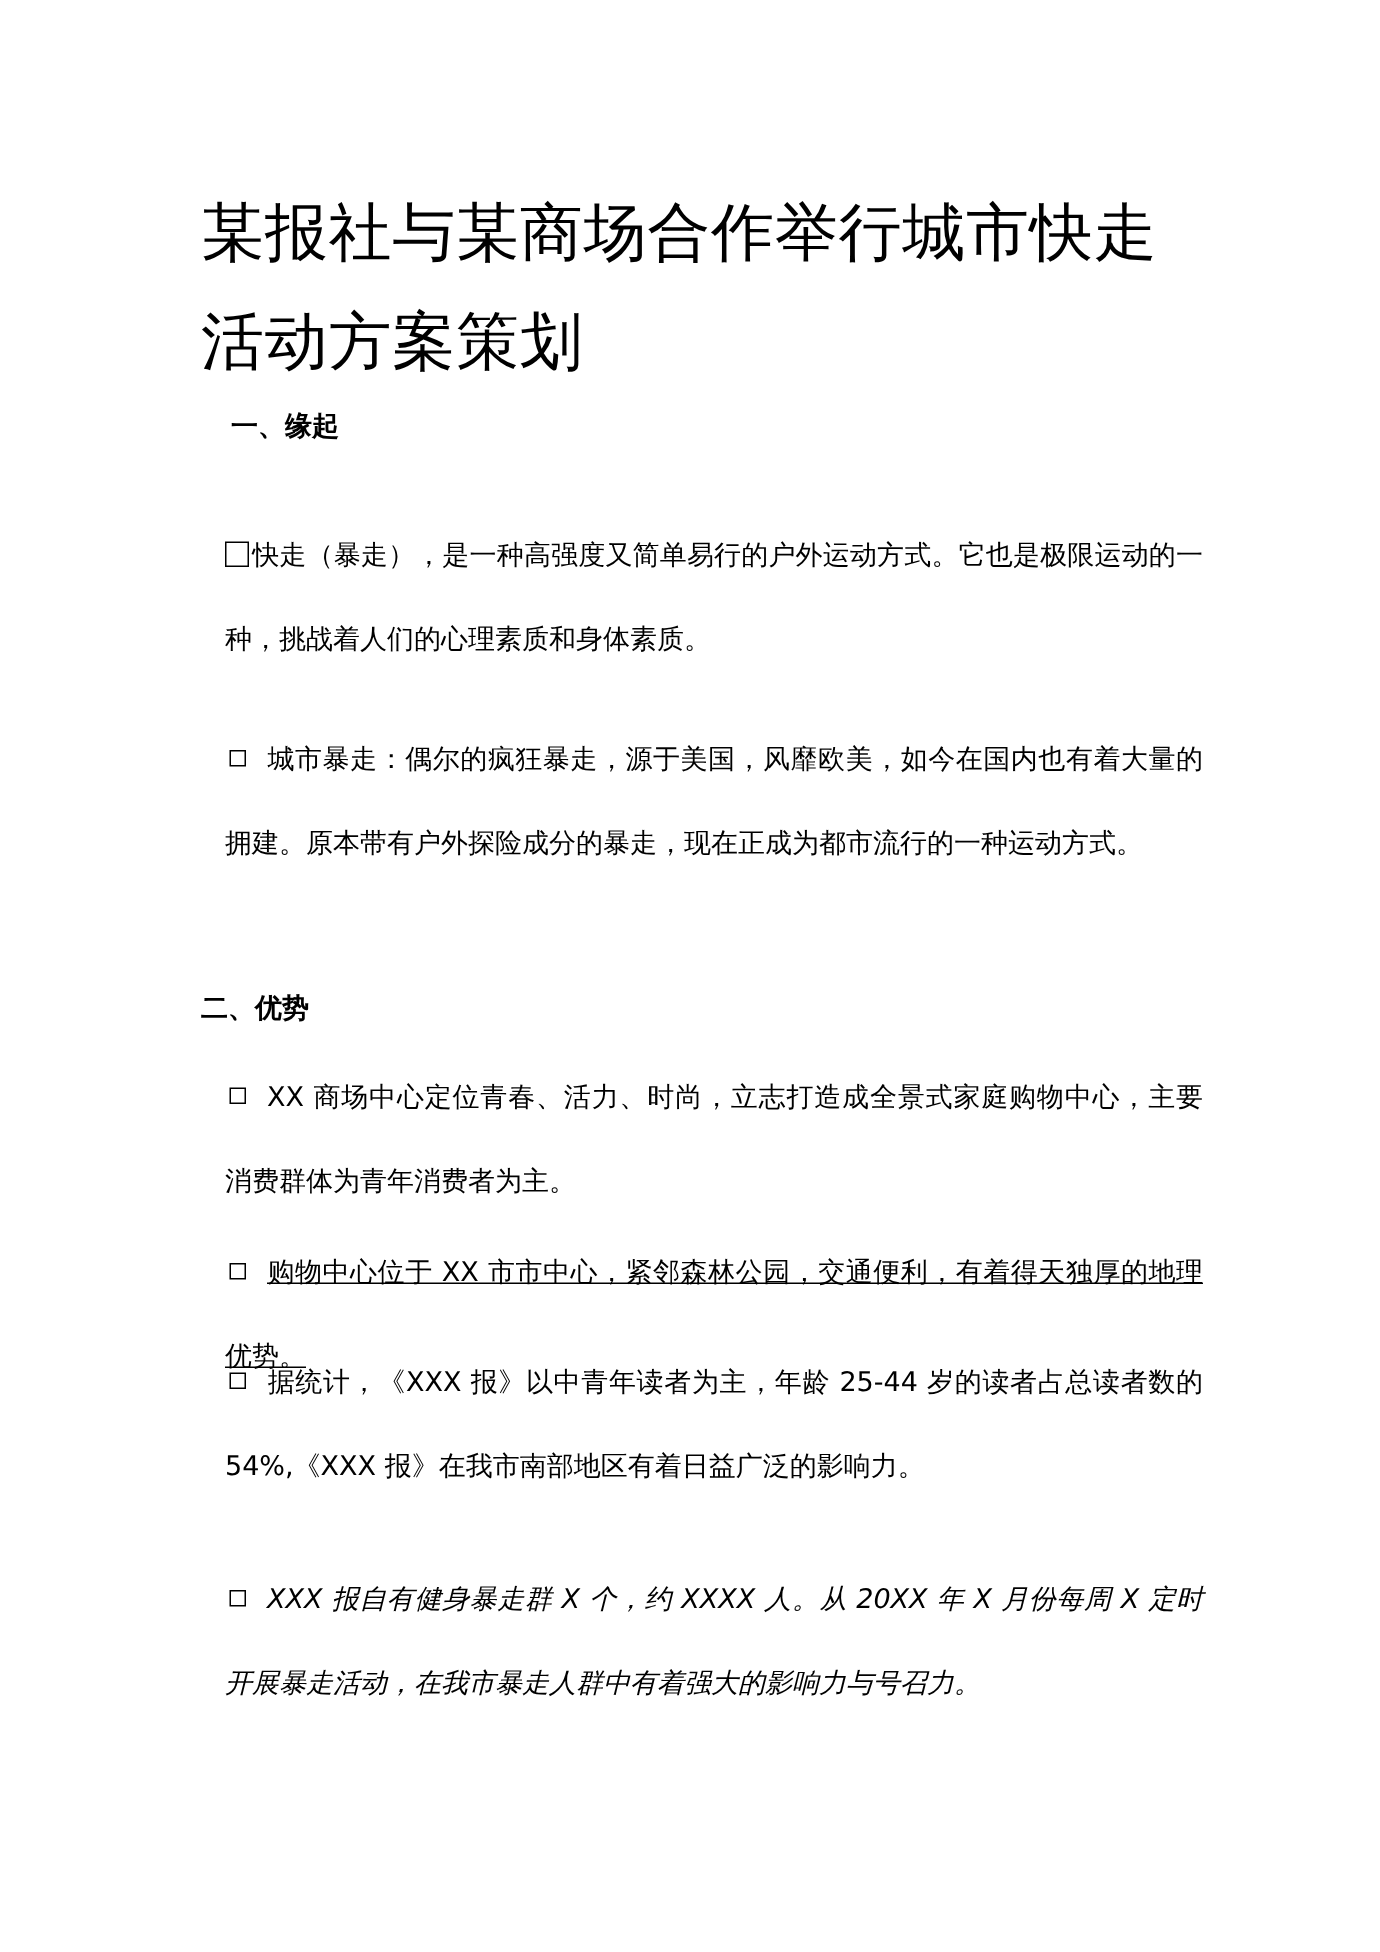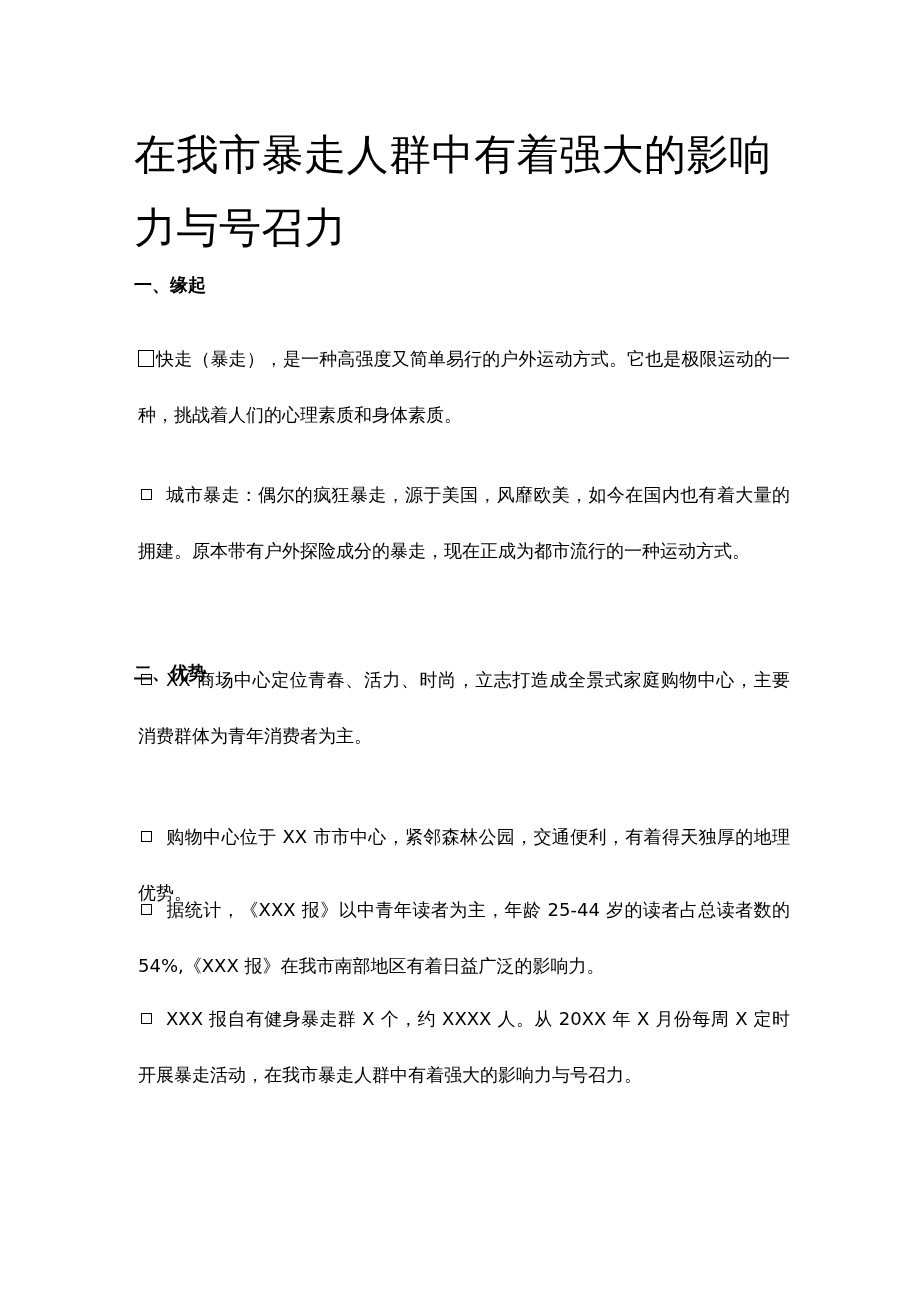--- a/index.html
+++ b/index.html
@@ -40,21 +40,21 @@
       font-weight: bold;
       line-height: 24px;
       margin: 0;
     }
     .para {
       position: absolute;
       left: 0;
       width: 652px;
       font-size: 18px;
       line-height: 56px;
-      margin: 4px;
+      margin: 16px;
       text-align: justify;
     }
     .bullet {
       display: inline-block;
       width: 9px;
       height: 9px;
       border: 1px solid #000;
       margin-right: 14px;
       margin-left: 3px;
       vertical-align: 1px;
@@ -64,30 +64,30 @@
       height: 15px;
       margin-left: 0;
       margin-right: 2px;
       vertical-align: -2px;
     }
   </style>
 </head>
 <body>
 
 <div class="page">
-  <h1 class="title">在我市暴走人群中有着强大的影响力与号召力</h1>
+  <h1 class="title">某报社与某商场合作举行城市快走活动方案策划</h1>
 
-  <h2 class="heading" style="top:273px;">一、缘起</h2>
+  <h2 class="heading" style="top:273px;margin-left:20px;">一、缘起</h2>
 
   <p class="para" style="top:327px;"><span class="bullet tight"></span><span>快走（暴走），是一种高强度又简单易行的户外运动方式。它也是极限运动的一种，挑战着人们的心理素质和身体素质。</span></p>
 
   <p class="para" style="top:463px;"><span class="bullet"></span><span>城市暴走：偶尔的疯狂暴走，源于美国，风靡欧美，如今在国内也有着大量的拥建。原本带有户外探险成分的暴走，现在正成为都市流行的一种运动方式。</span></p>
 
   <h2 class="heading" style="top:661px;">二、优势</h2>
 
-  <p class="para" style="top:648px;"><span class="bullet"></span><span>XX 商场中心定位青春、活力、时尚，立志打造成全景式家庭购物中心，主要消费群体为青年消费者为主。</span></p>
+  <p class="para" style="top:688px;"><span class="bullet"></span><span>XX 商场中心定位青春、活力、时尚，立志打造成全景式家庭购物中心，主要消费群体为青年消费者为主。</span></p>
 
-  <p class="para" style="top:805px;"><span class="bullet"></span><span>购物中心位于 XX 市市中心，紧邻森林公园，交通便利，有着得天独厚的地理优势。</span></p>
+  <p class="para" style="top:805px;text-decoration:underline;"><span class="bullet"></span><span>购物中心位于 XX 市市中心，紧邻森林公园，交通便利，有着得天独厚的地理优势。</span></p>
 
   <p class="para" style="top:878px;"><span class="bullet"></span><span>据统计，《XXX 报》以中青年读者为主，年龄 25-44 岁的读者占总读者数的 54%,《XXX 报》在我市南部地区有着日益广泛的影响力。</span></p>
 
-  <p class="para" style="top:987px;"><span class="bullet"></span><span>XXX 报自有健身暴走群 X 个，约 XXXX 人。从 20XX 年 X 月份每周 X 定时开展暴走活动，在我市暴走人群中有着强大的影响力与号召力。</span></p>
+  <p class="para" style="top:1023px;font-style:italic;"><span class="bullet"></span><span>XXX 报自有健身暴走群 X 个，约 XXXX 人。从 20XX 年 X 月份每周 X 定时开展暴走活动，在我市暴走人群中有着强大的影响力与号召力。</span></p>
 </div>
 
 </body></html>

